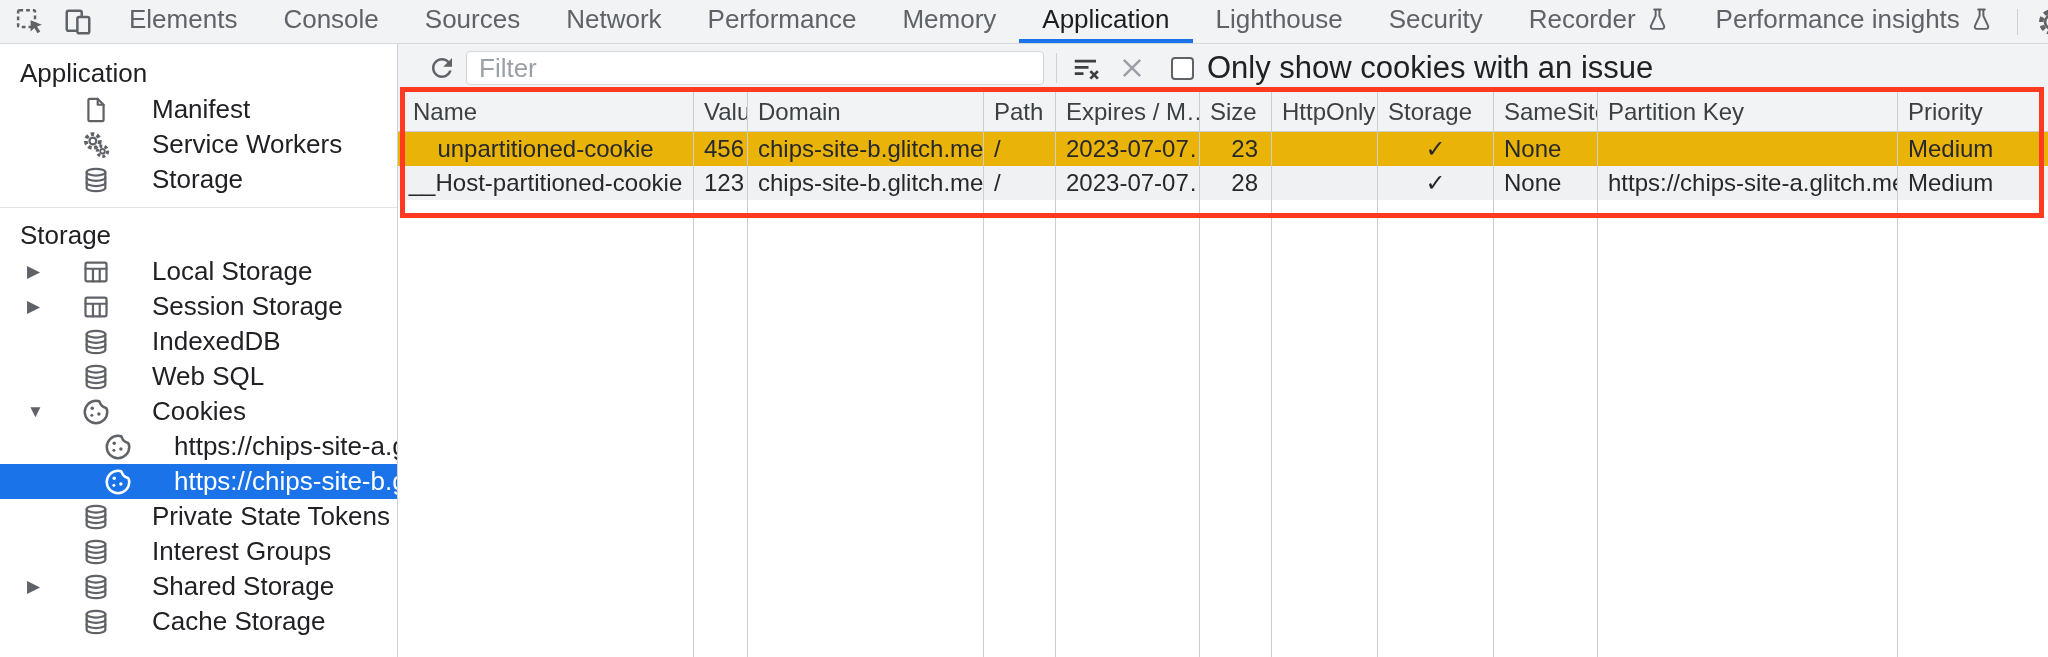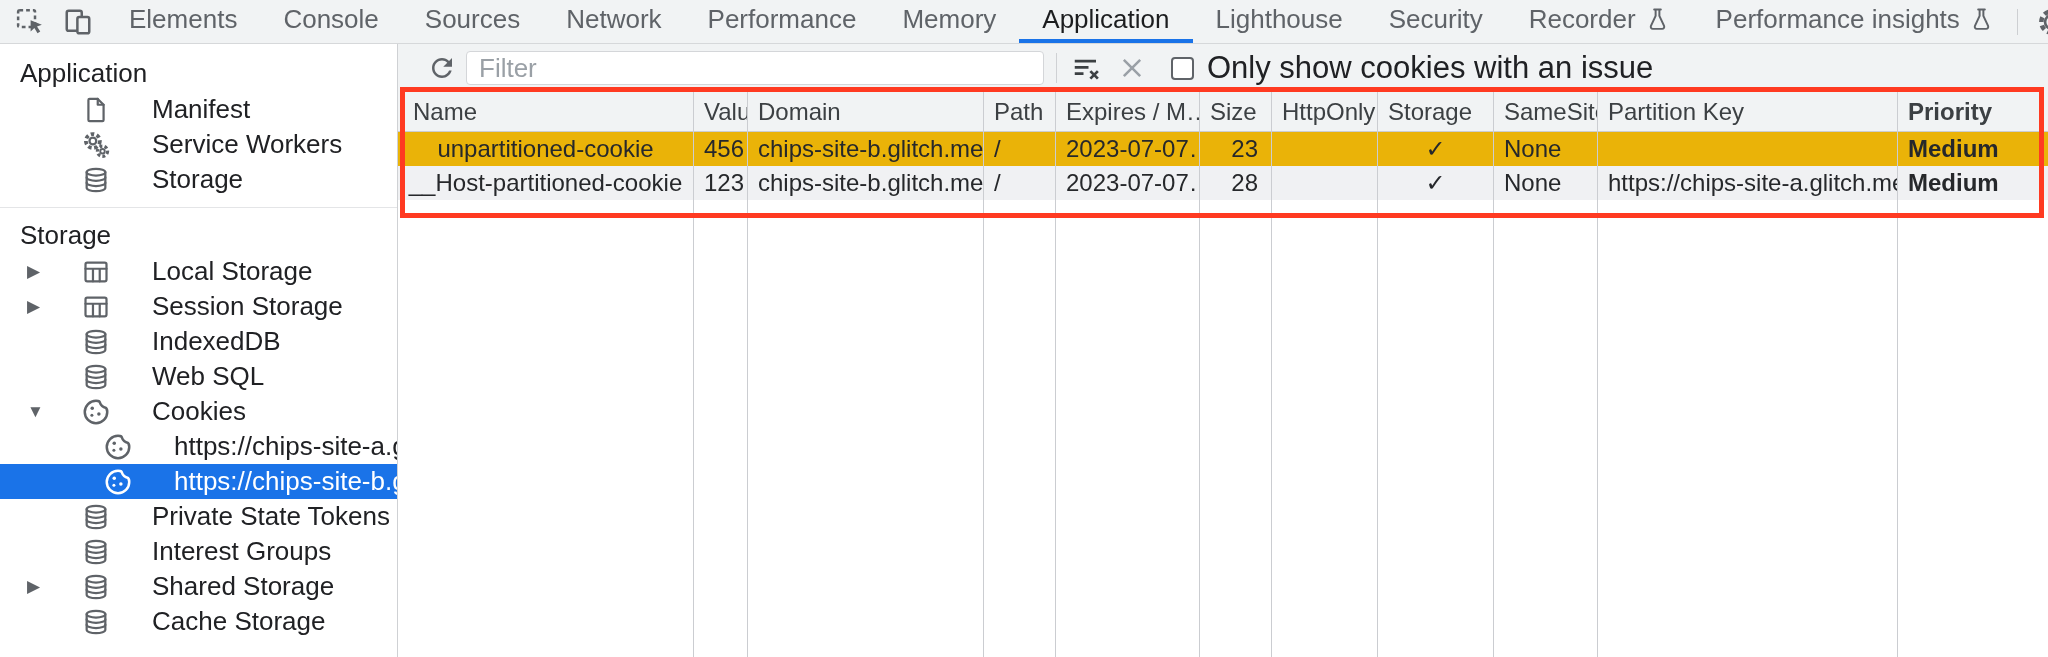--- a/index.html
+++ b/index.html
@@ -58,21 +58,21 @@
               background:#fff; margin-left:24px; flex:none; cursor:pointer; }
   .cb-label { margin-left:13px; font-size:31px; color:#202124; white-space:nowrap; }
 
   
   .grid-area { position:relative; flex:1; background:#eab308; }
   .dt-table { position:absolute; left:0; top:0; right:0; bottom:0; display:grid;
               grid-template-columns:296px 54px 236px 72px 144px 72px 106px 116px 104px 300px 1fr;
               grid-template-rows:40px 34px 34px 1fr; }
   .cell { border-right:1px solid #cbcdd1; display:flex; align-items:center; padding:0 10px;
           font-size:24px; color:#26282b; overflow:hidden; white-space:nowrap; }
-  .cell.lastcol { border-right:none;font-weight:bold; }
+  .cell.lastcol { border-right:none; }
   .cell.th { background:#f1f3f4; border-bottom:1px solid #cbcdd1; color:#3c4043; cursor:pointer; }
   .cell.th.first { padding-left:15px; }
   .cell.stripe { background:#f0f1f3; }
   .al-center { justify-content:center; }
   .al-right { justify-content:flex-end; padding-right:13px; }
   .filler { border-right:1px solid #cbcdd1; background:#fff; }
   .filler.lastcol { border-right:none; }
 
   
   .red-rect { position:absolute; left:400px; top:87px; width:1644px; height:131px;

